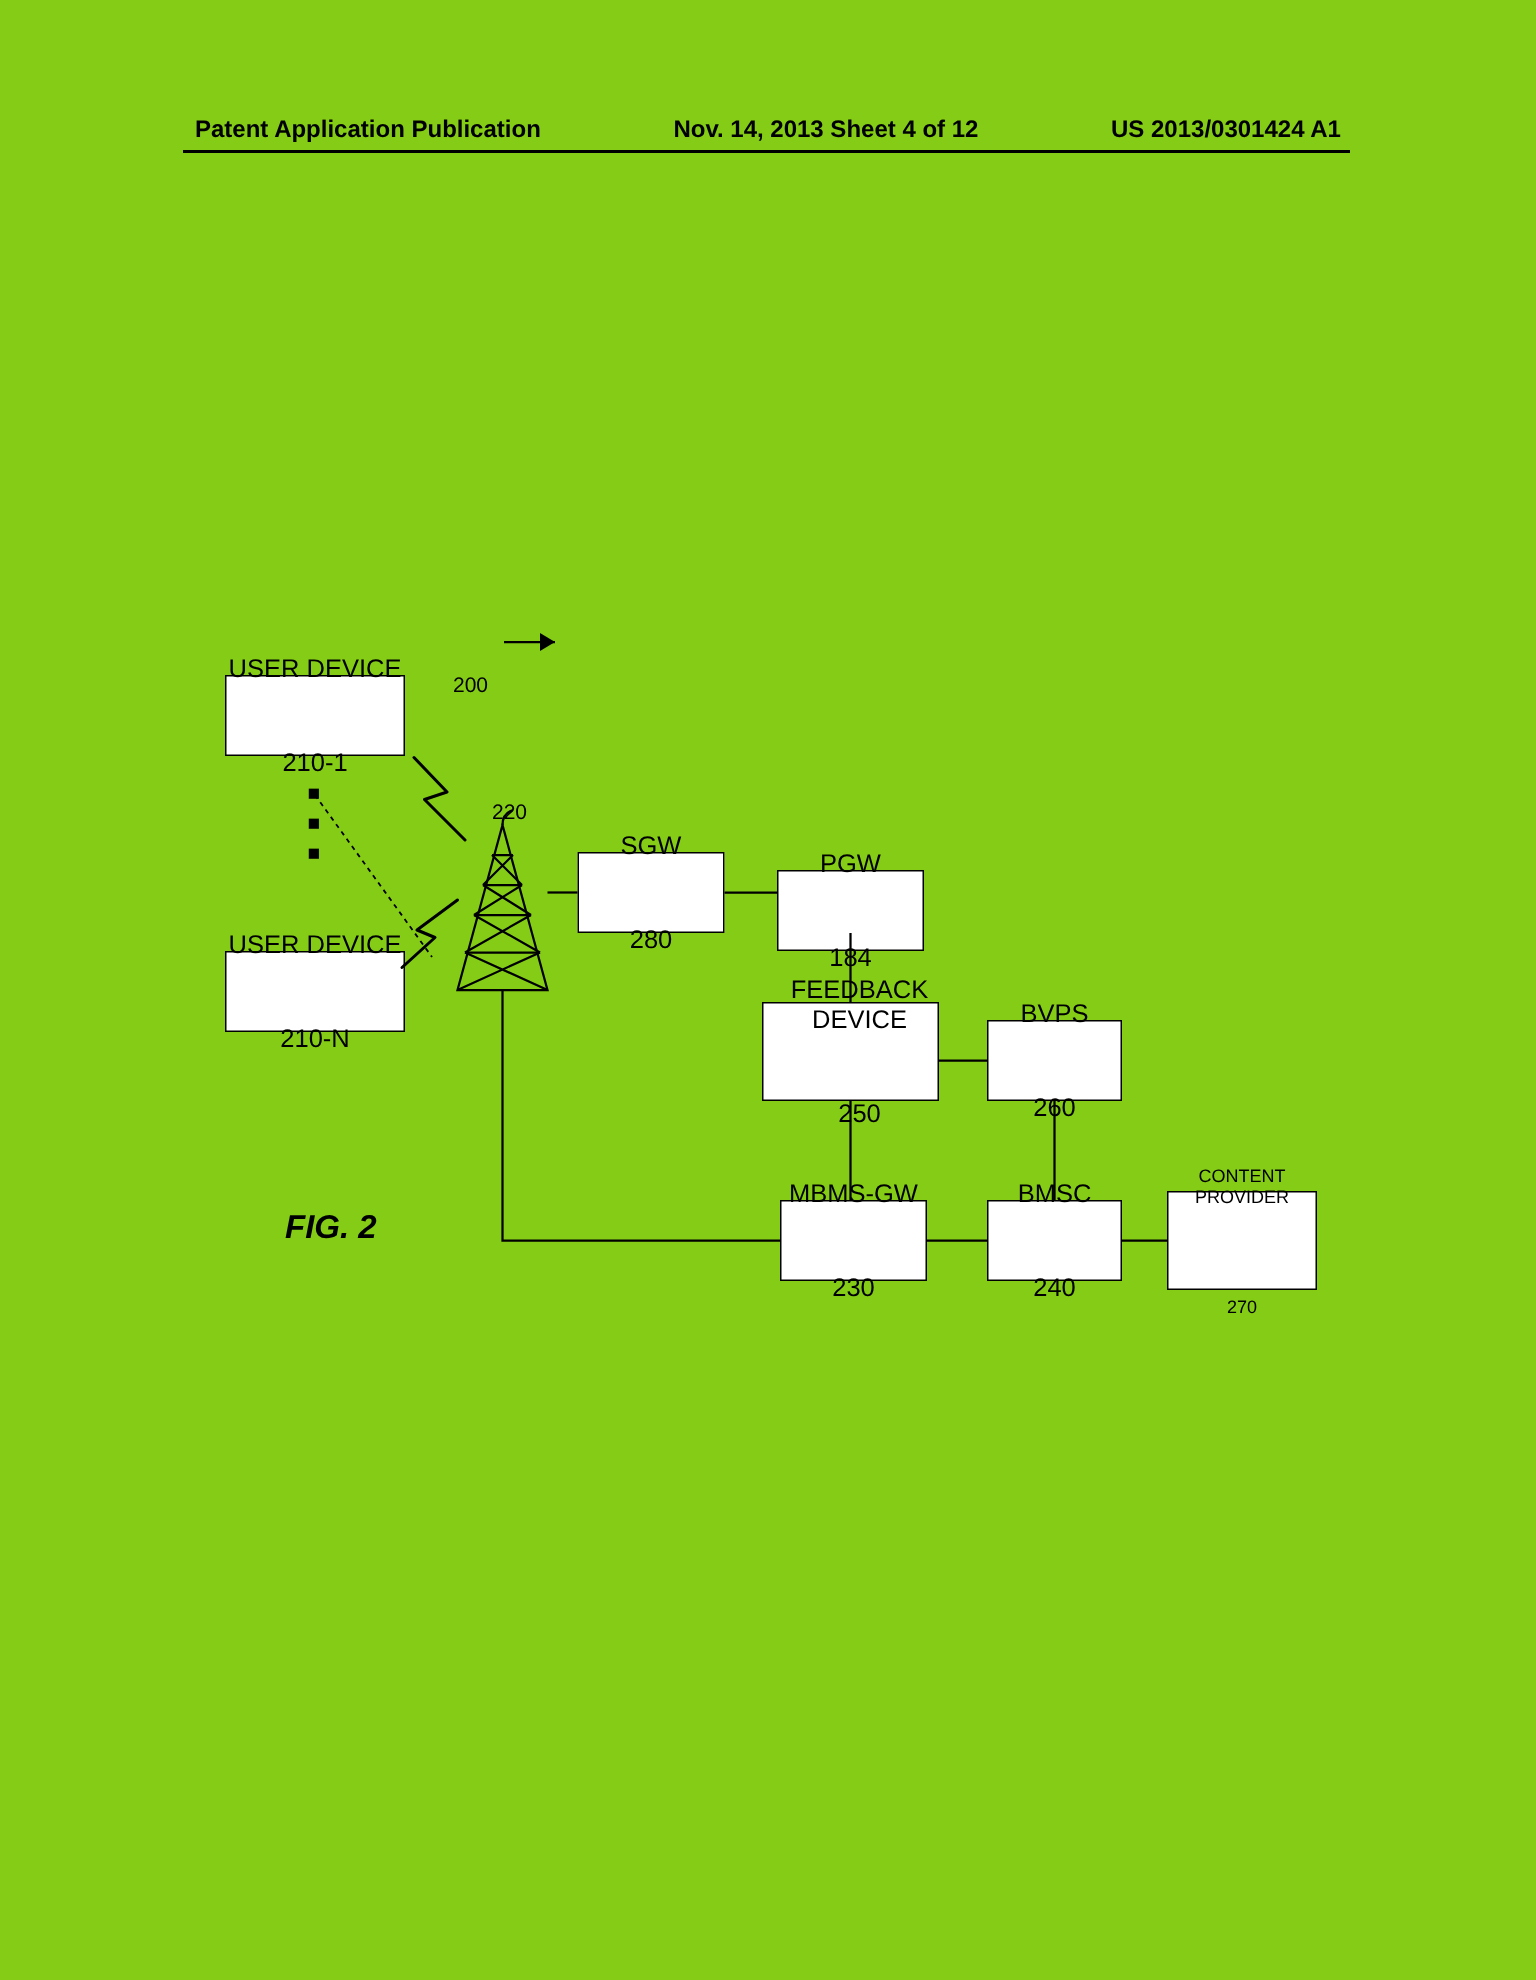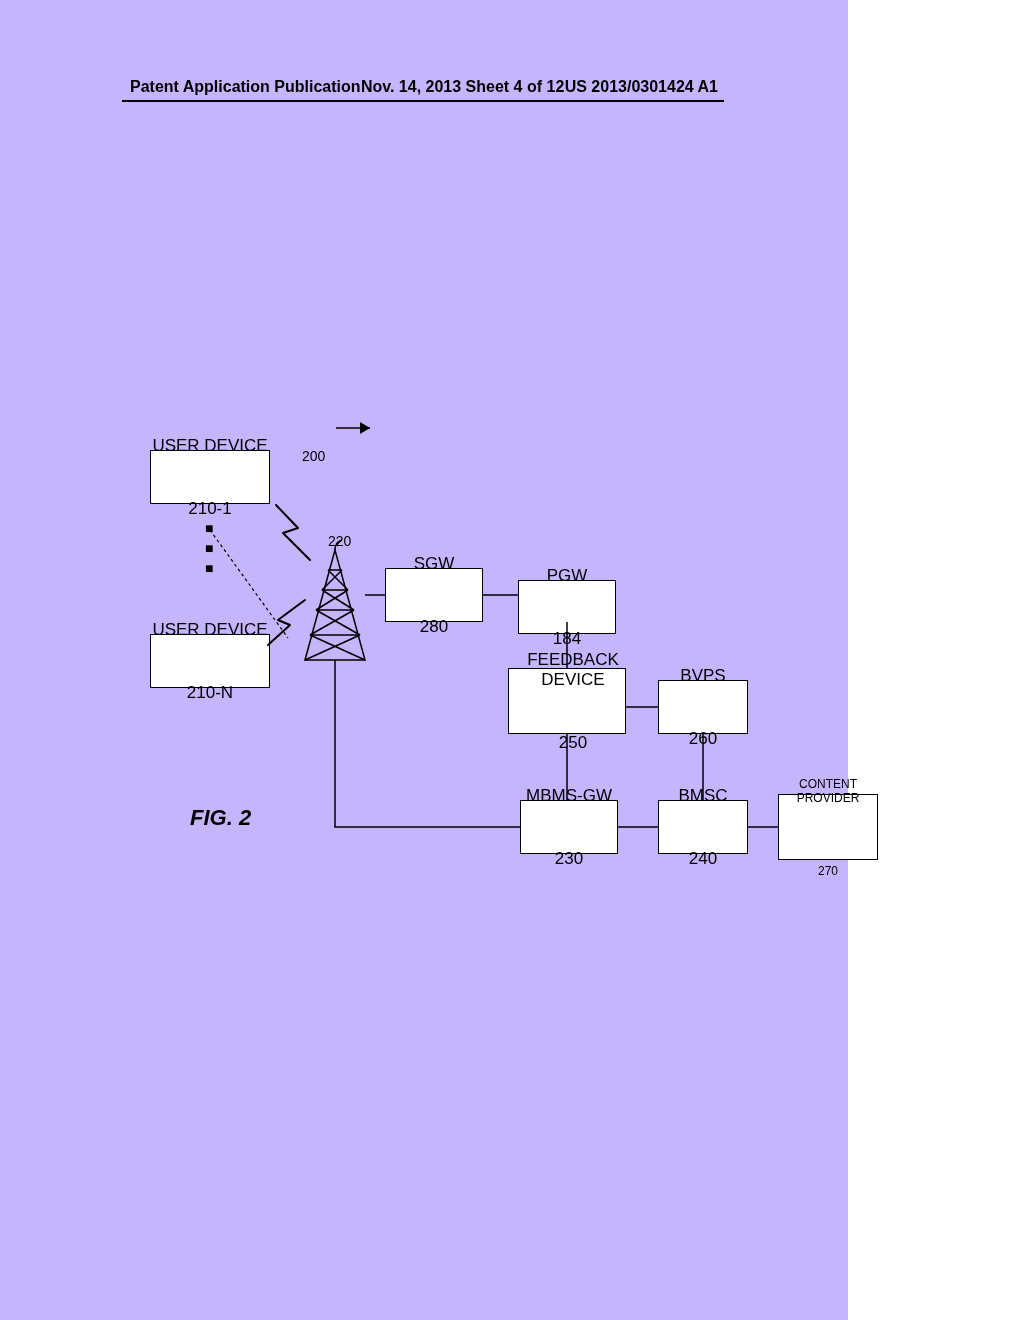--- a/index.html
+++ b/index.html
@@ -3,23 +3,23 @@
 <meta charset="utf-8">
 <style>
   html, body {
     margin: 0;
     padding: 0;
     background: #fff;
     font-family: Arial, Helvetica, sans-serif;
   }
   .page {
     position: relative;
-    width: 848px;
+    width: 1024px;
     height: 1320px;
-    background: #c4b5fd;
+    background: #84cc16;
   }
   
   .header {
     position: absolute;
     top: 78px;
     left: 130px;
     right: 130px;
     font-size: 16px;
     font-weight: bold;
     display: flex;

